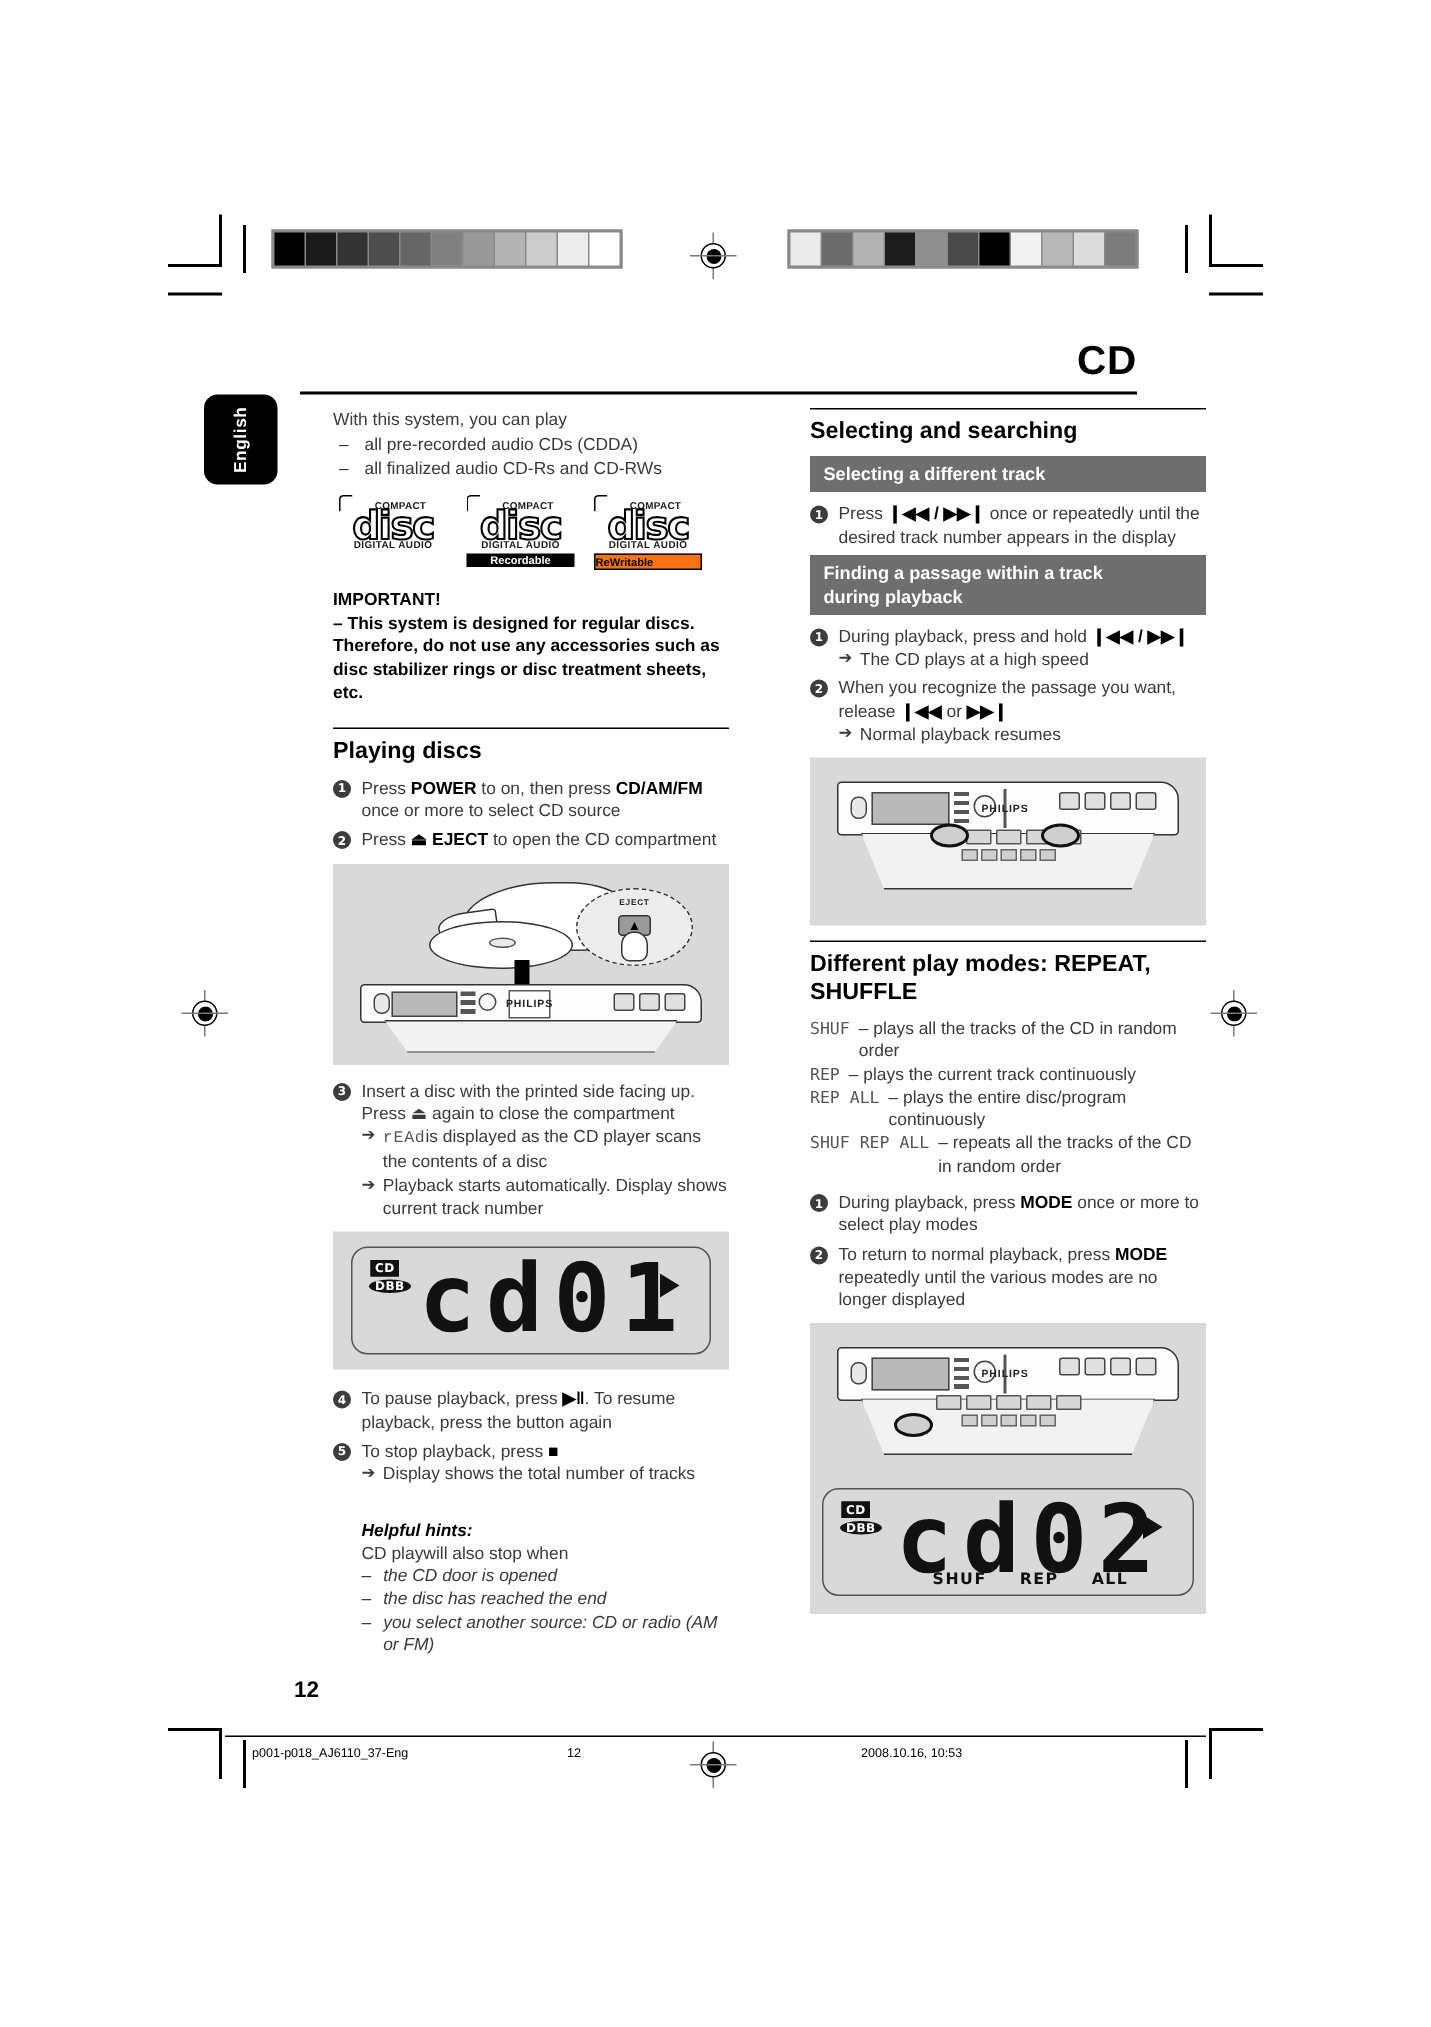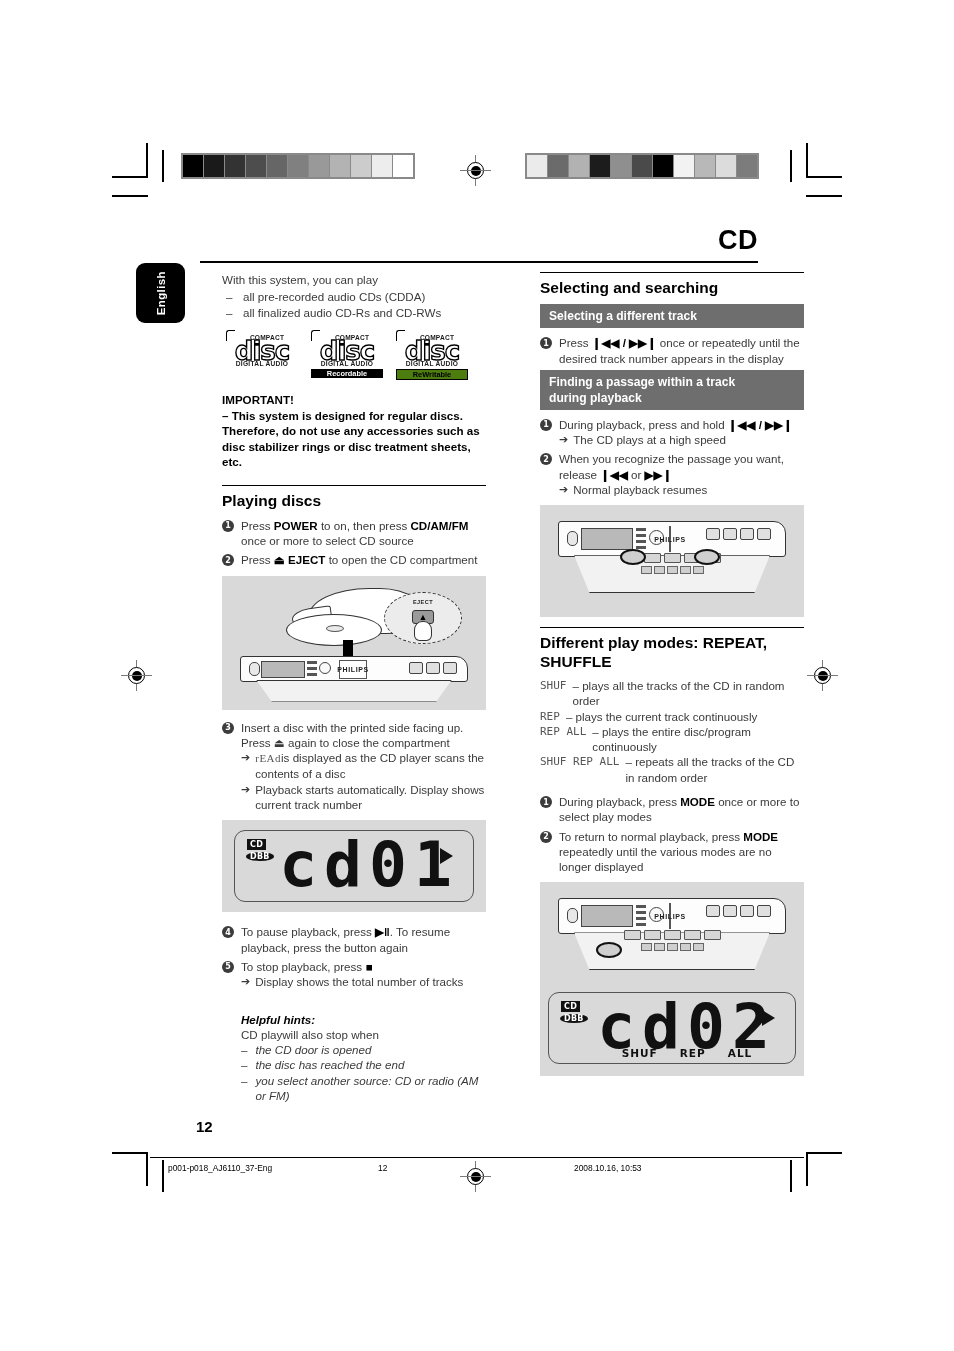--- a/index.html
+++ b/index.html
@@ -93,22 +93,22 @@
   }
   .cdlogo .da {
     font-size:6.6px; font-weight:bold; letter-spacing:0.3px; text-align:center;
     line-height:8px; margin-top:-1px;
   }
   .cdlogo .tagb {
     font-size:7.4px; font-weight:bold; background:#000; color:#fff;
     text-align:center; line-height:9.5px; margin-top:1px;
   }
   .cdlogo .tagw {
-    font-size:7.4px; font-weight:bold; background:#4d7c0f; color:#000;
-    border:1px solid #000; text-align:center; line-height:9.5px; margin-top:1px;
+    font-size:7.4px; font-weight:bold; background:#f97316; color:#000;
+    border:1px solid #000; line-height:9.5px; margin-top:1px;
   }
 
   .important { font-size:11.6px; line-height:15.4px; font-weight:bold; color:#000; margin-bottom:16px; }
   .important .hdr { display:block; }
 
   
   .step { display:flex; gap:7px; margin-bottom:4px; align-items:flex-start; }
   .num {
     flex:none; width:12px; height:12px; border-radius:50%;
     background:#3c3c3c; color:#fff; font-size:8px; font-weight:bold;
@@ -261,21 +261,21 @@
   }
   .modes {
     position:absolute; left:0; right:0; bottom:4px; text-align:center;
     font-size:10.5px; font-weight:bold; letter-spacing:1px; color:#111;
     font-family:"DejaVu Sans", sans-serif; padding-left:30px;
     display:flex; justify-content:center; gap:22px;
   }
 
   
   .segtext {
-    font-family:Liberation Serif, serif; font-size:11px;
+    font-family:Liberation Mono, monospace; font-size:11px;
     letter-spacing:0.5px; color:#555;
   }
   .modelist { margin:4px 0 9px 0; }
   .modelist .row { display:flex; gap:6px; line-height:15.3px; }
   .modelist .row .k { flex:none; font-family:"DejaVu Sans Mono", monospace; color:#555; font-size:11px; }
 
   .hints { margin-top:22px; }
   .hints .h { font-style:italic; font-weight:bold; font-size:11.6px; color:#000; }
   .hints ul { list-style:none; }
   .hints ul li { display:flex; gap:8px; font-style:italic; }

